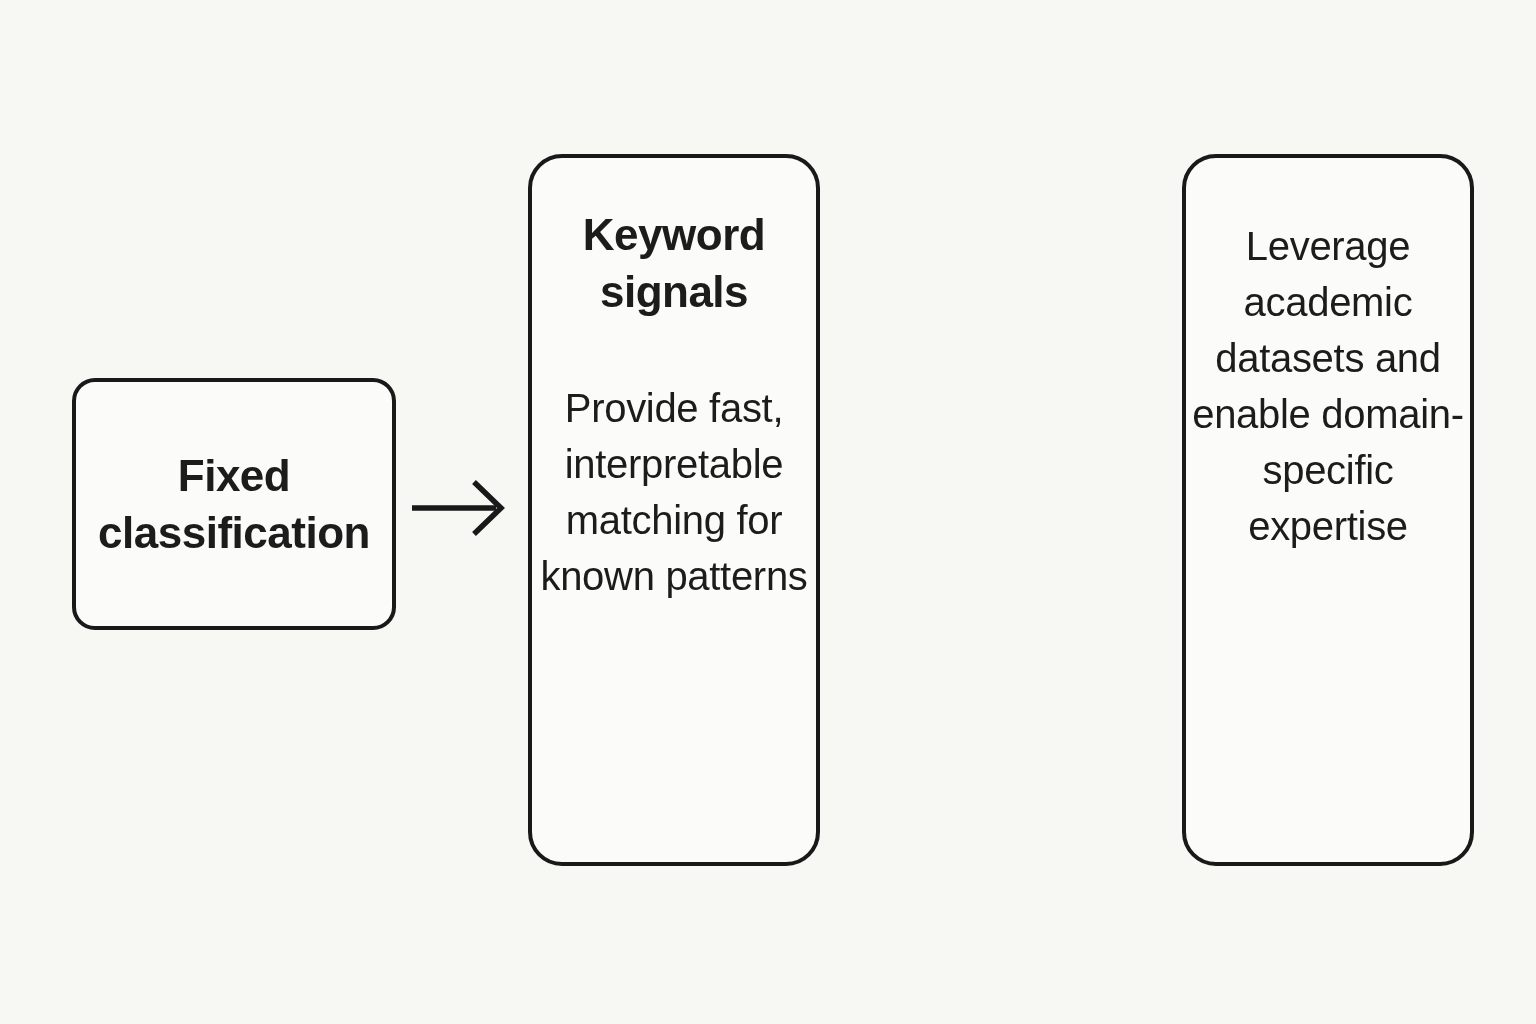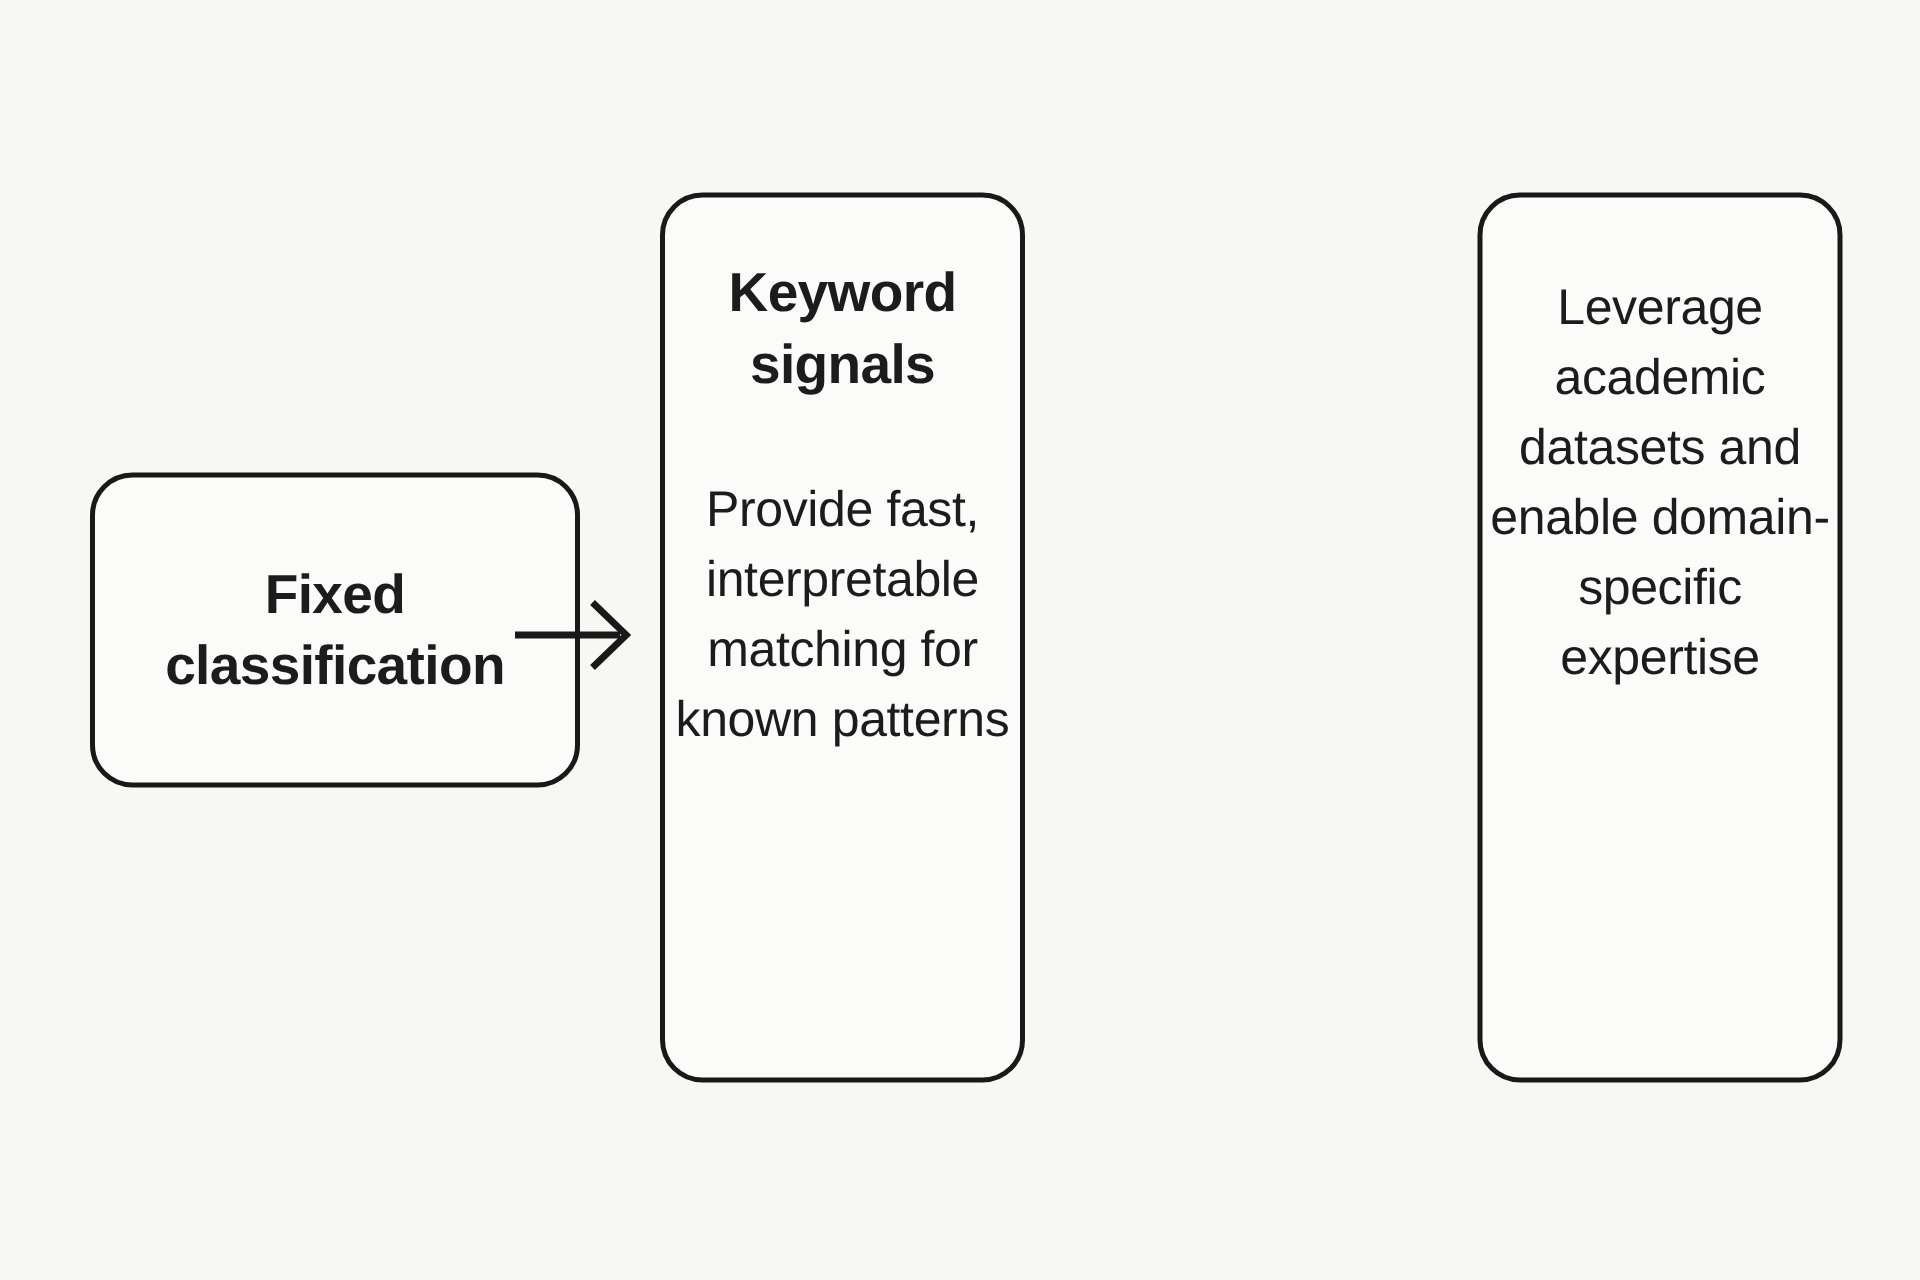--- a/index.html
+++ b/index.html
@@ -22,26 +22,27 @@
   .node {
     position: absolute;
     box-sizing: border-box;
     border: 4px solid #191919;
     border-radius: 34px;
     background: #fbfbf9;
   }
   .source-node {
     left: 72px;
     top: 378px;
-    width: 392px;
+    width: 324px;
     height: 252px;
     display: flex;
     align-items: center;
     justify-content: center;
     text-align: center;
+    border-radius: 23px;
   }
   .source-node .label {
     font-weight: bold;
     font-size: 44px;
     line-height: 57px;
     letter-spacing: -0.5px;
     padding: 0 10px;
   }
   .arrow-wrap {
     position: absolute;

